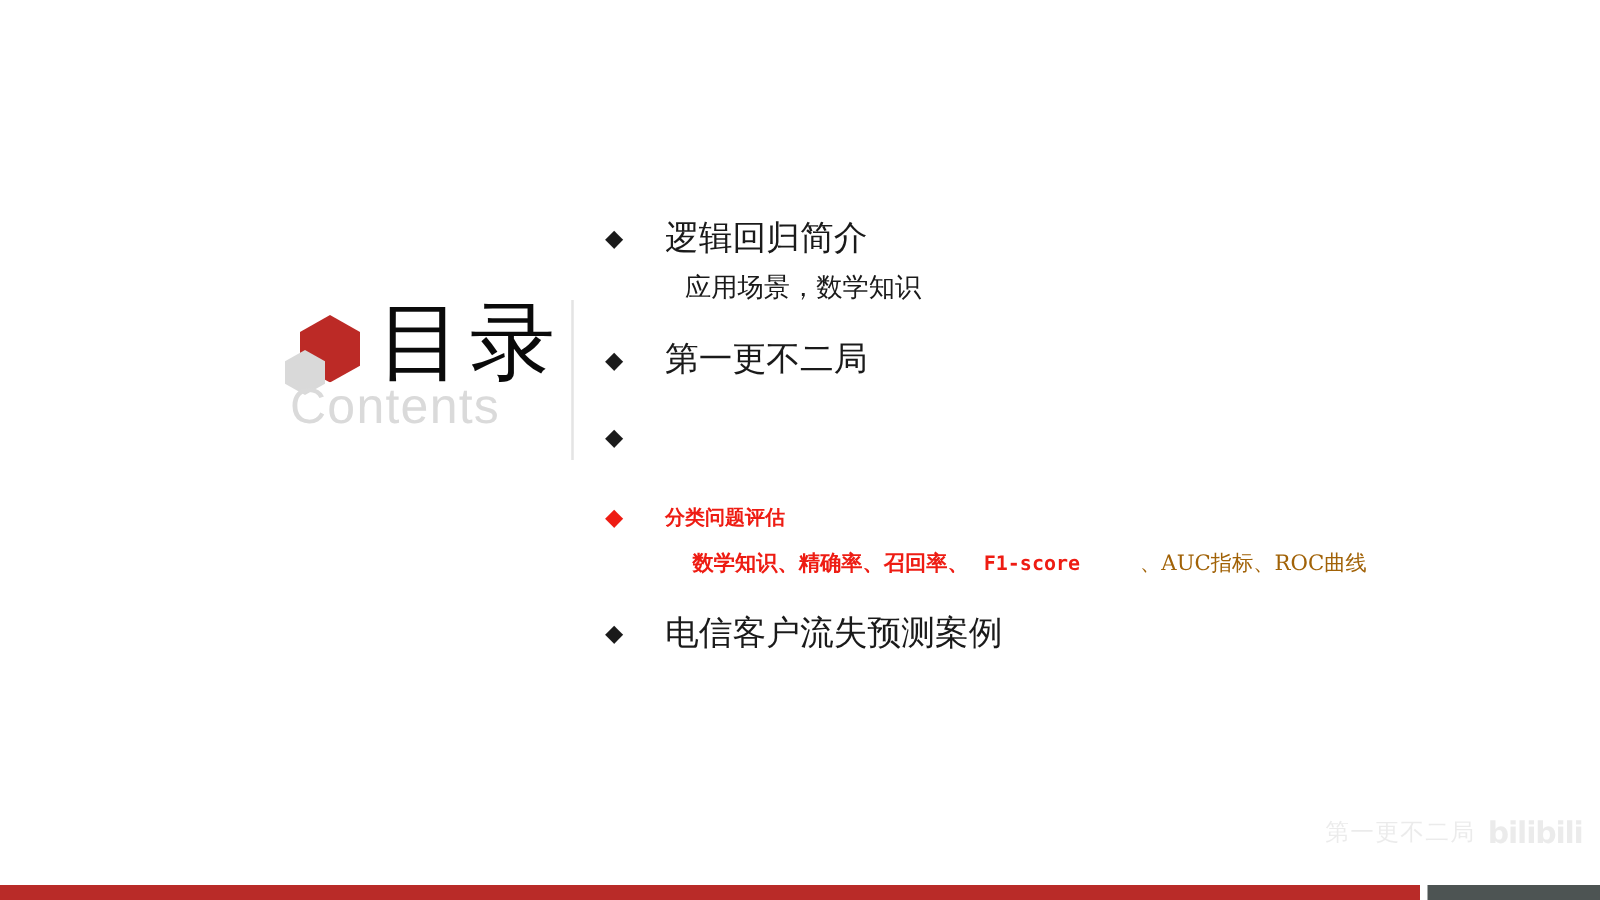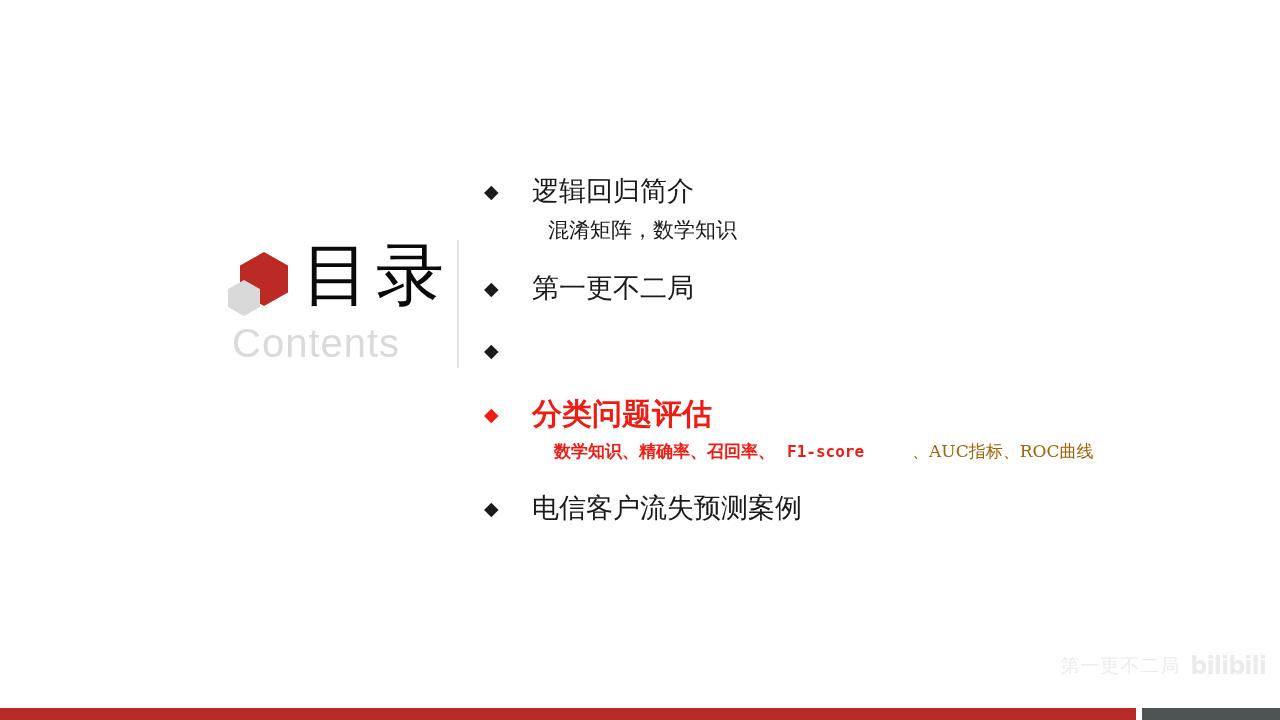--- a/index.html
+++ b/index.html
@@ -58,21 +58,21 @@
     line-height: 62px;
     letter-spacing: 6px;
     color: #0a0a0a;
     font-family: "DejaVu Serif", "Liberation Serif", serif;
     font-weight: 400;
     white-space: nowrap;
   }
   #title-en {
     position: absolute;
     left: 4px;
-    top: 74px;
+    top: 56px;
     font-size: 40px;
     line-height: 50px;
     letter-spacing: 1px;
     color: #dadada;
     font-family: "Liberation Sans", "DejaVu Sans", sans-serif;
     font-weight: 300;
     white-space: nowrap;
   }
 
   
@@ -115,21 +115,21 @@
     font-size: 27px;
     line-height: 30px;
     color: #1a1a1a;
     font-family: "DejaVu Serif", "Liberation Serif", serif;
     white-space: nowrap;
     padding-left: 26px;
   }
   .toc-item.highlight .toc-label {
     color: #ee1c13;
     font-weight: bold;
-    font-size: 30px;
+    font-size: 16px;
   }
   .toc-sub {
     font-size: 21px;
     line-height: 30px;
     color: #1a1a1a;
     font-family: "DejaVu Serif", "Liberation Serif", serif;
     white-space: nowrap;
     padding-left: 64px;
     margin-top: 9px;
   }
@@ -228,21 +228,21 @@
 
   <div id="divider"></div>
 
   <div id="toc">
 
     <div class="toc-item" id="item-0">
       <div class="toc-row">
         <span class="bullet">◆</span>
         <span class="toc-label">逻辑回归简介</span>
       </div>
-      <div class="toc-sub">混淆矩阵，数学知识</div>
+      <div class="toc-sub">应用场景，数学知识</div>
     </div>
 
     <div class="toc-item" id="item-1">
       <div class="toc-row">
         <span class="bullet">◆</span>
         <span class="toc-label">第一更不二局</span>
       </div>
     </div>
 
     <div class="toc-item" id="item-2">

